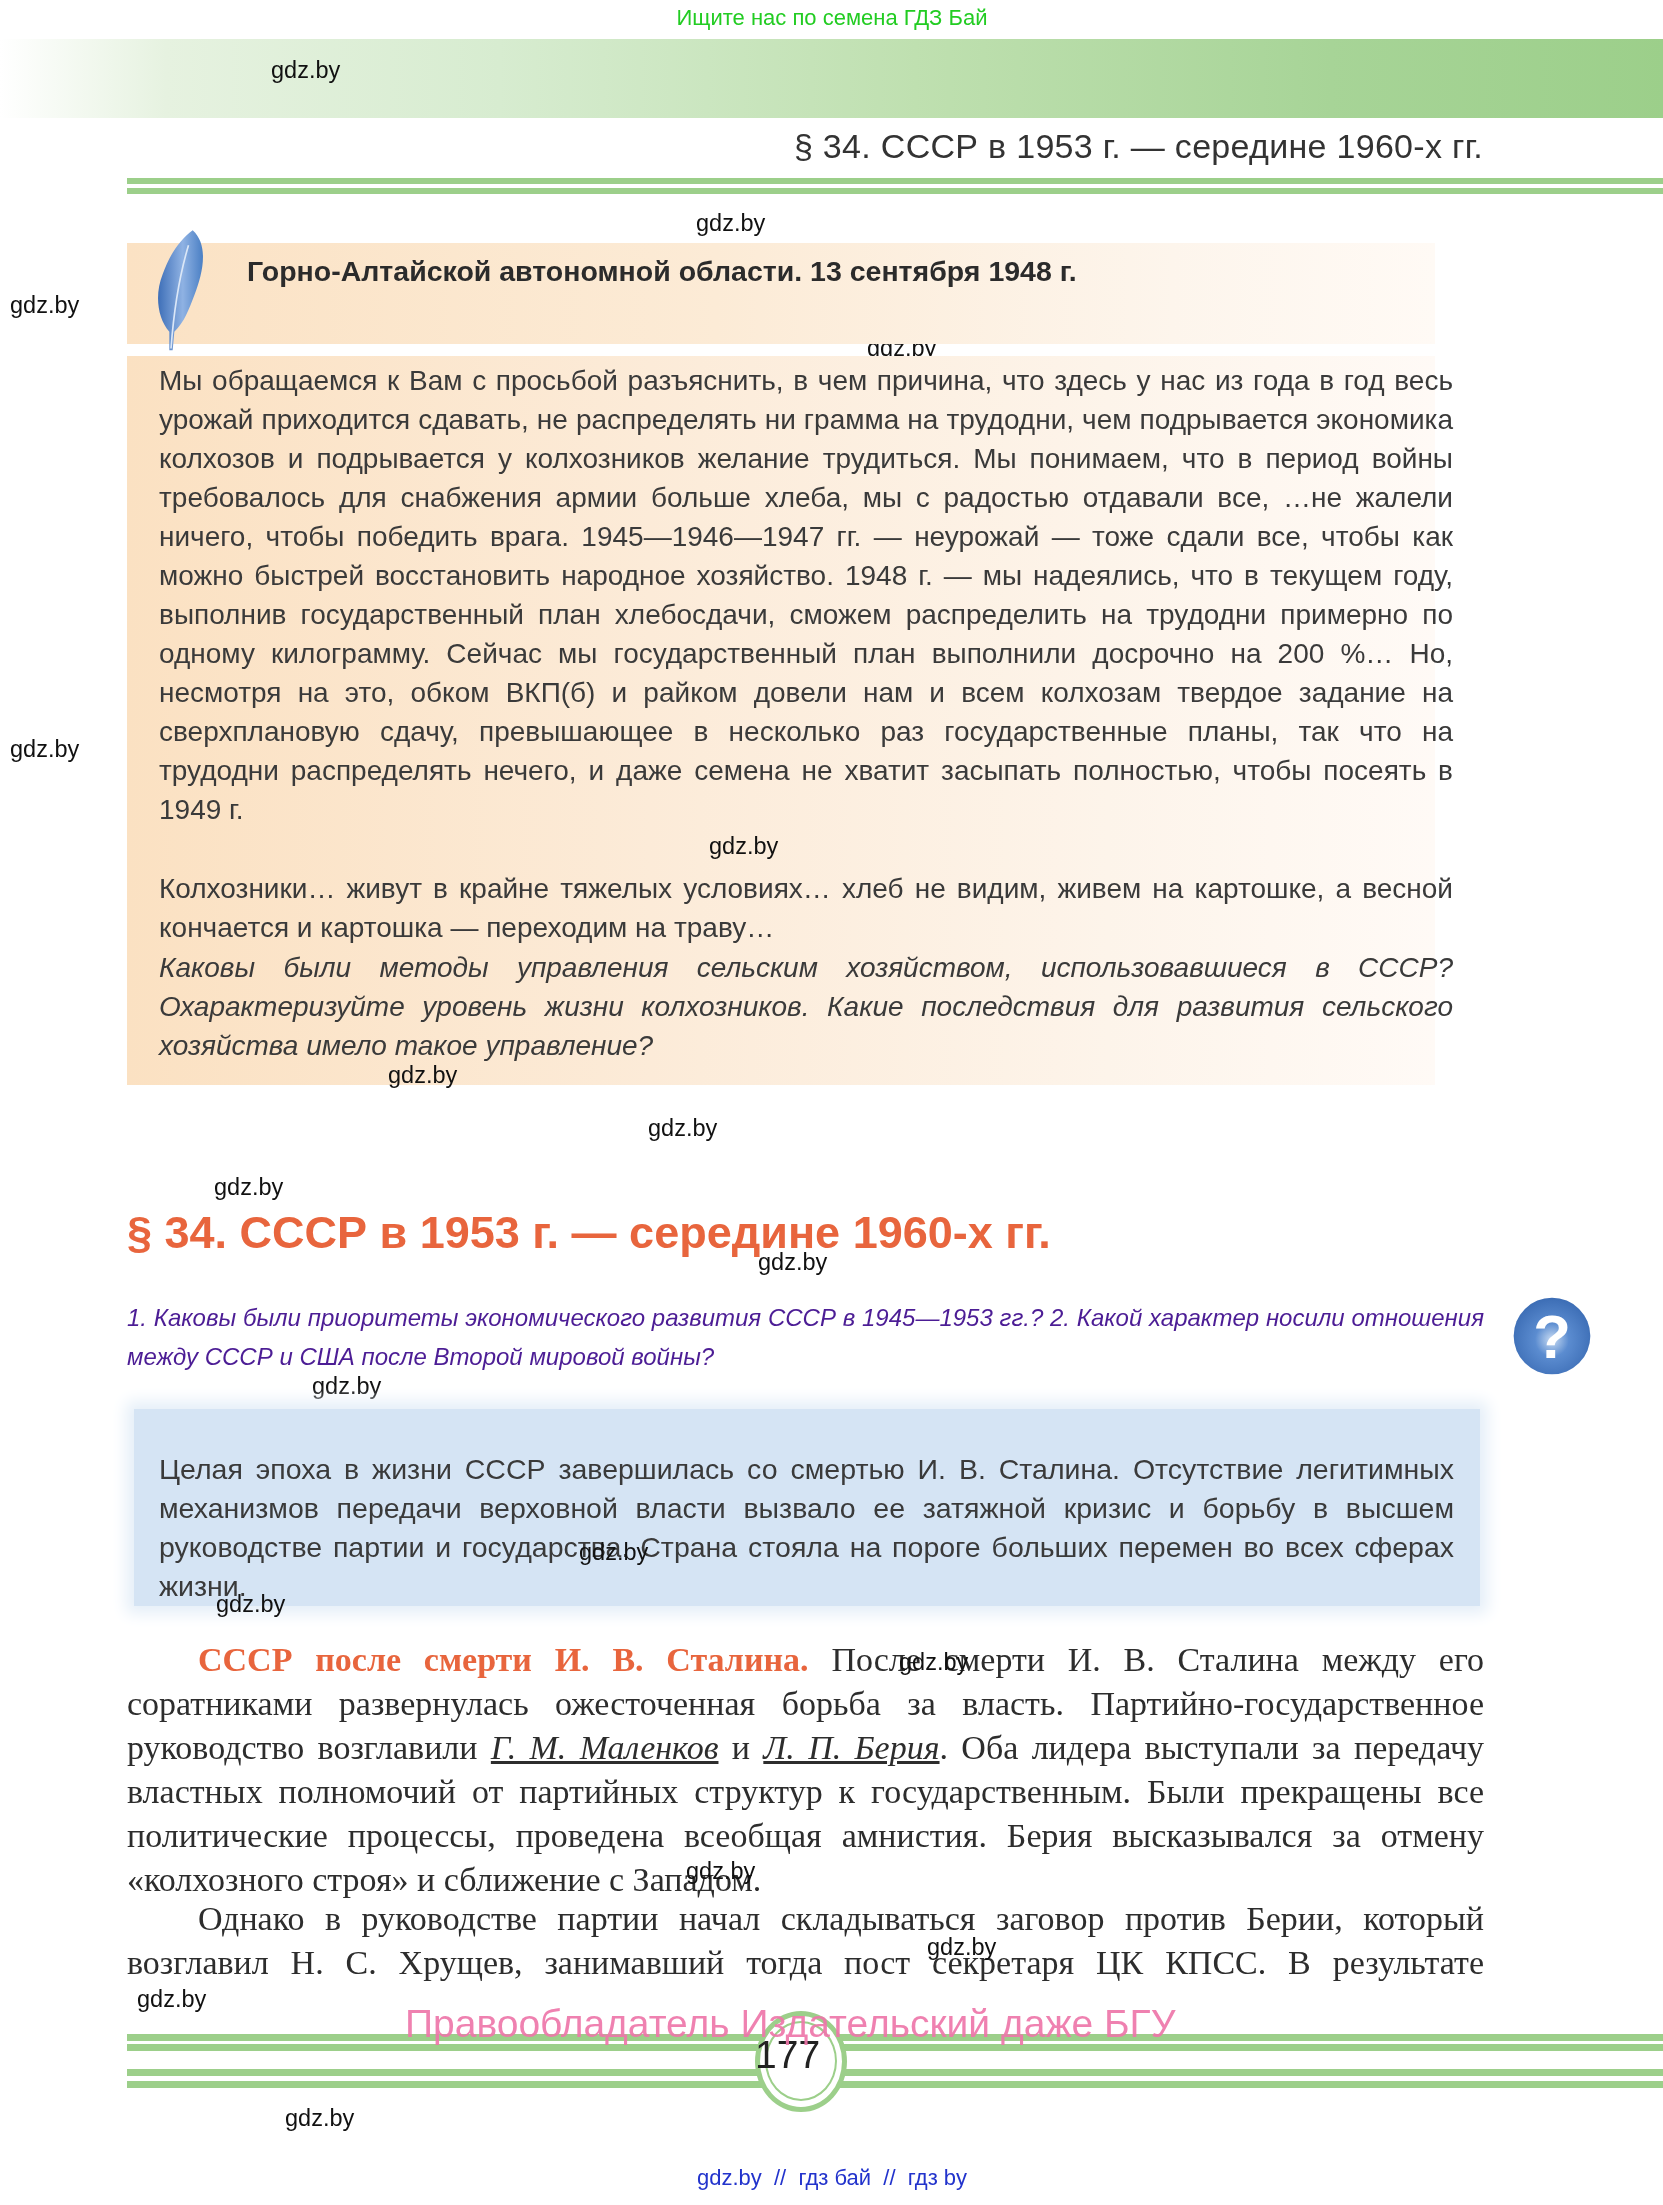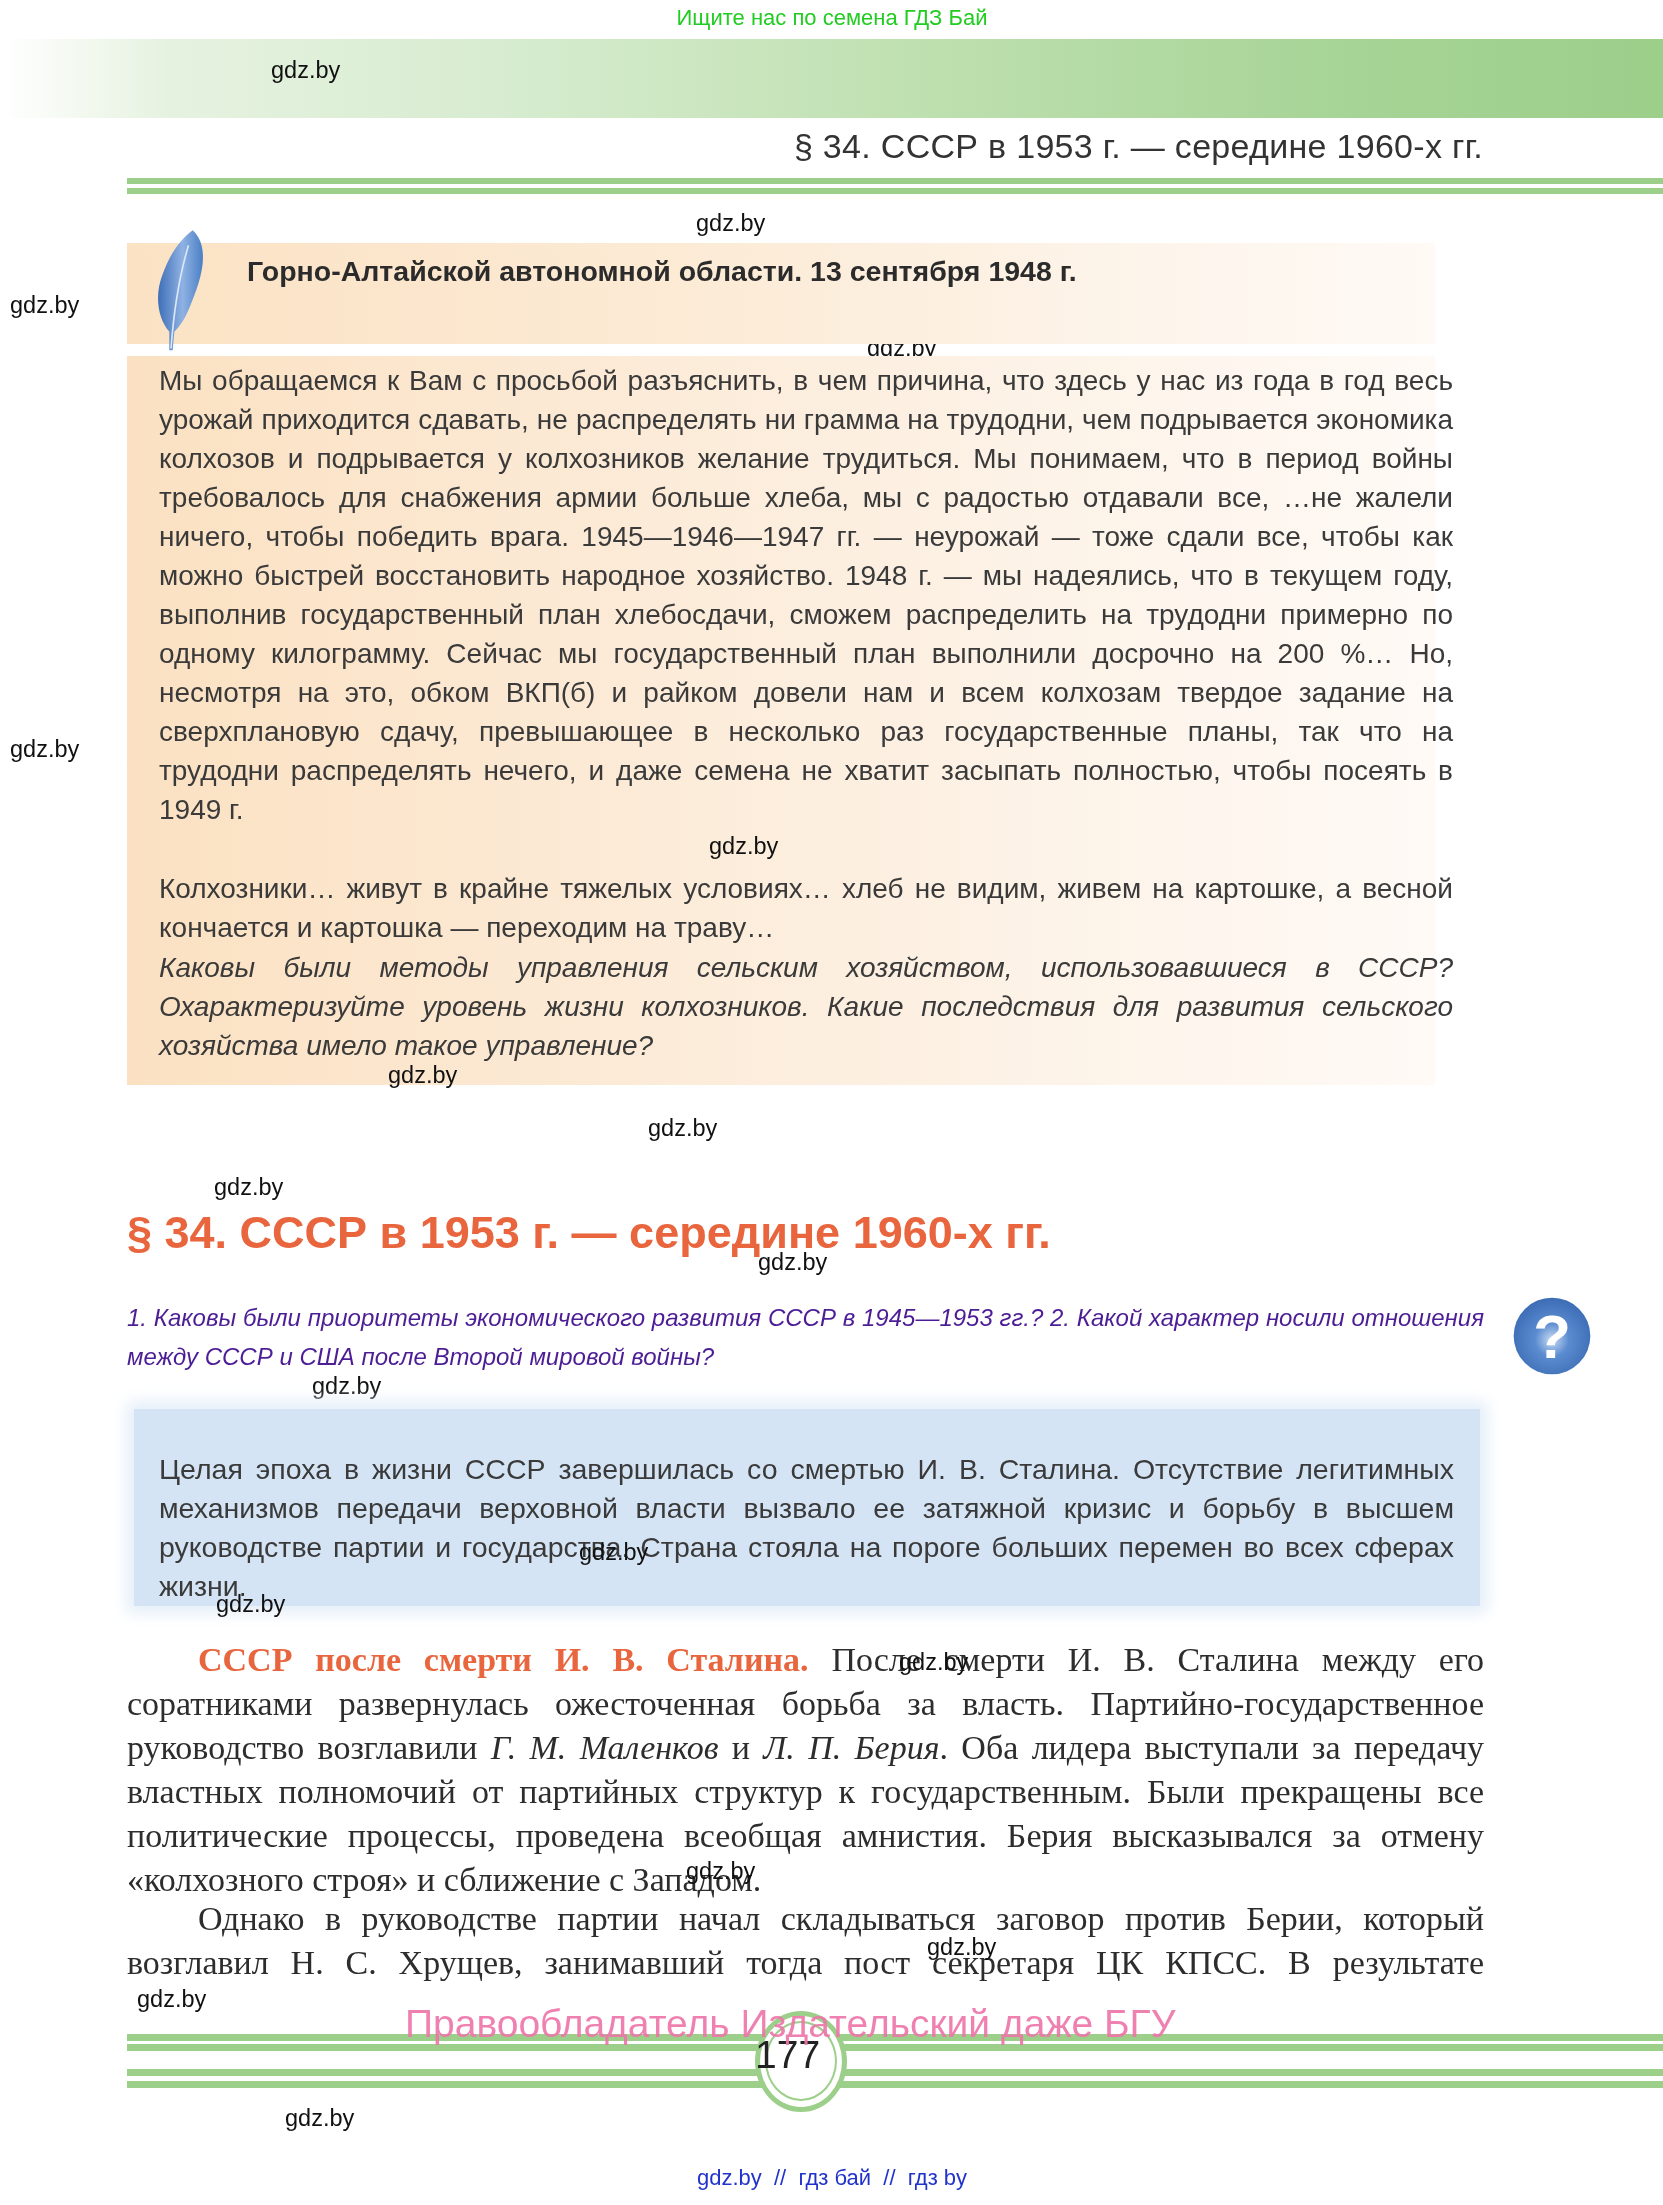--- a/index.html
+++ b/index.html
@@ -41,21 +41,21 @@
     .q-icon { left: 1512px; top: 1296px; width: 80px; height: 80px; }
 
     
     .intro-box { left: 134px; top: 1409px; width: 1346px; height: 197px;
       background: #d5e4f4; box-shadow: 0 0 15px 8.4px #e4eef8; }
     .intro-text { left: 159px; top: 1422px; width: 1295px; font-size: 28.5px; line-height: 39px; color: #3a3a3a; text-align: justify; margin-top: 28px; }
 
     
     .main-text { left: 127px; width: 1357px; font-family: "Liberation Serif", serif; font-size: 34px; line-height: 44px; color: #2d2d2d; text-align: justify; }
     .main-text .lead { color: #e8653d; font-weight: bold; }
-    .main-text em { font-style: italic; }
+    .main-text em { font-style: italic; text-decoration: underline; }
     .indent { text-indent: 71px; }
 
     
     .footer-rule { left: 127px; width: 1536px; height: 6.7px; background: #9ccf8a; }
     .page-circle { left: 755px; top: 2011px; width: 92px; height: 101px; border-radius: 50%;
       border: 5.9px solid #9ccf8a; background: #fff; }
     .page-circle-inner { left: 765px; top: 2021px; width: 72px; height: 80px; border-radius: 50%;
       border: 2.5px solid #9ccf8a; background: #fff; }
     .page-num { left: 755px; top: 2033px; width: 92px; text-align: left; font-family: Liberation Sans, sans-serif; font-size: 39px; color: #222; }
     .rights { left: 405px; top: 2002px; font-size: 39px; color: #ee77aa; opacity: 0.92; }

